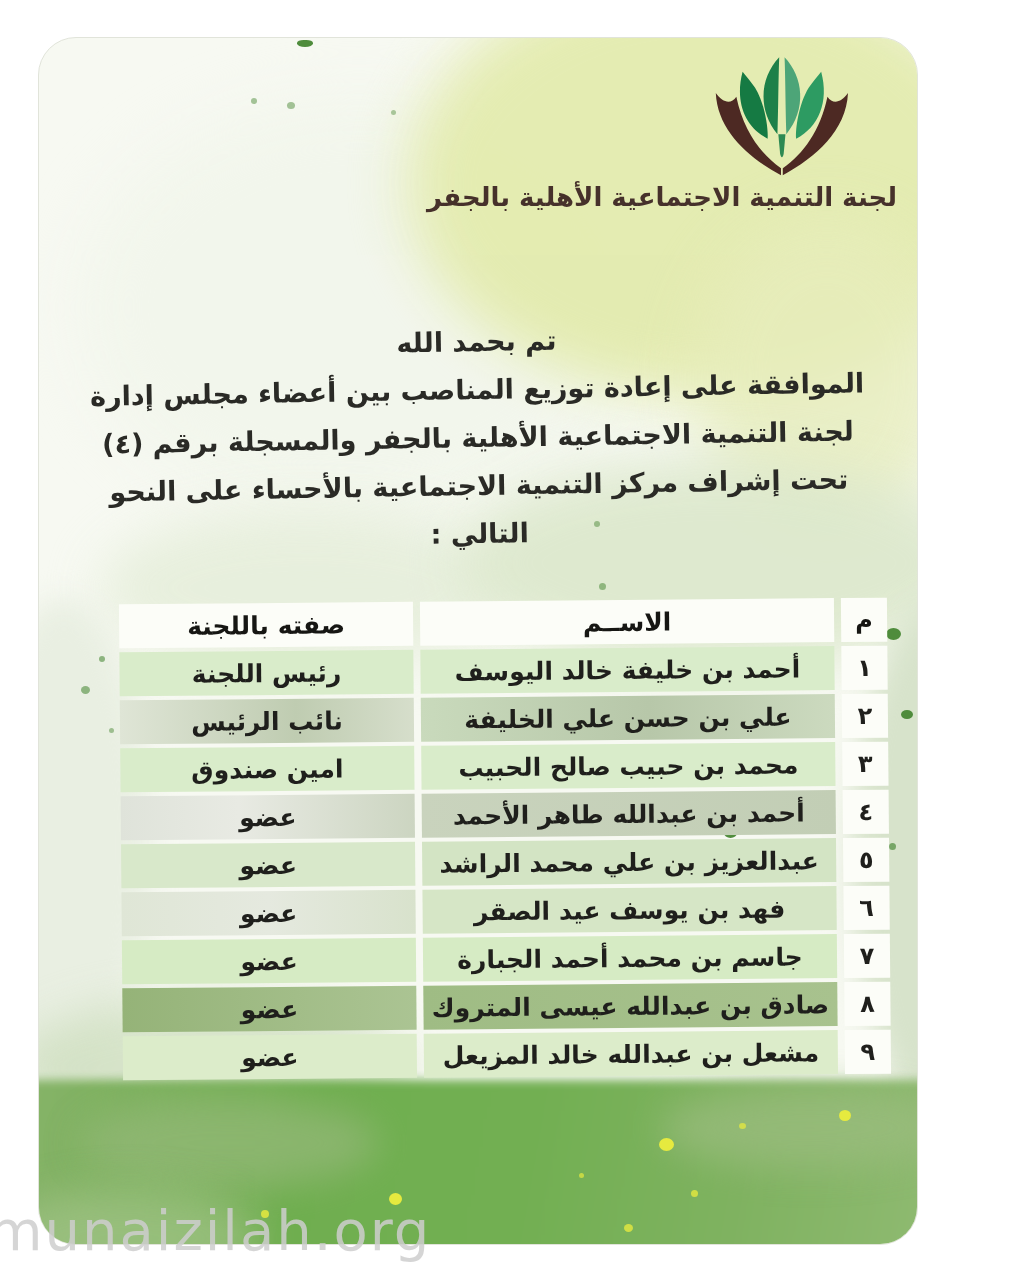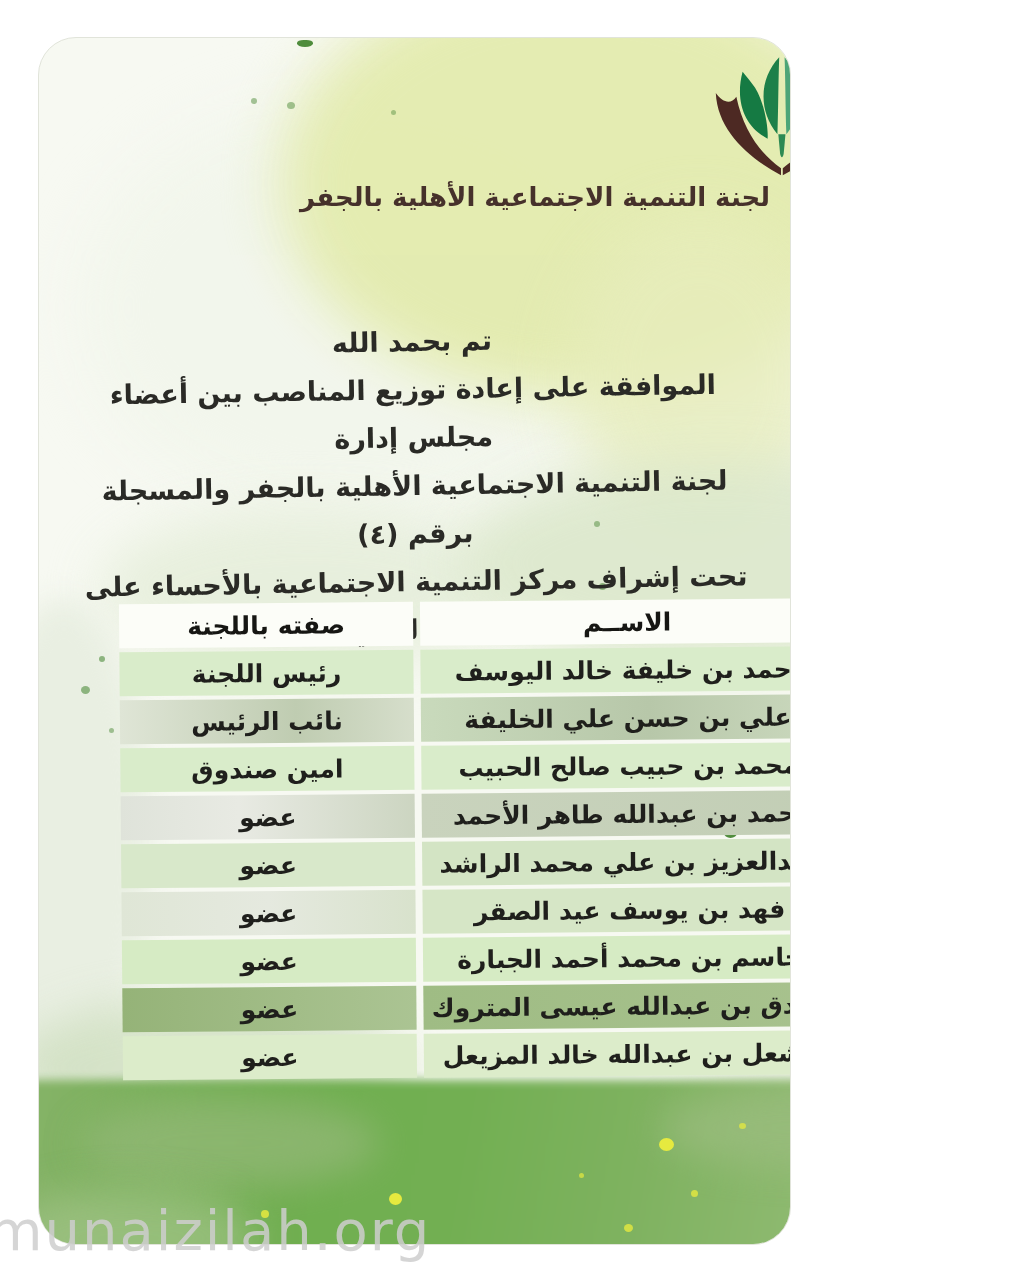--- a/index.html
+++ b/index.html
@@ -5,21 +5,21 @@
   * { margin:0; padding:0; box-sizing:border-box; }
   html,body { width:1010px; height:1280px; }
   body {
     position:relative;
     background:#ffffff;
     font-family:"DejaVu Sans", sans-serif;
     overflow:hidden;
   }
   
   .card {
-    position:absolute; left:38px; top:37px; width:753px; height:1208px;
+    position:absolute; left:38px; top:37px; width:880px; height:1208px;
     background:#f7f9f2;
     border:1px solid #e1e4da;
     border-radius:38px;
     overflow:hidden;
   }
   .blob { position:absolute; border-radius:50%; }
   .b-yellow  { right:-90px; top:-70px; width:600px; height:430px; background:#e3ebae; filter:blur(28px); opacity:.95; }
   .b-yellow2 { right:-40px; top:180px; width:260px; height:320px; background:#e7edbc; filter:blur(30px); opacity:.8; }
   .b-paletop { left:40px; top:60px; width:560px; height:420px; background:#f2f6ec; filter:blur(30px); }
   .b-midgrn  { left:420px; top:420px; width:520px; height:210px; background:#dce8cc; filter:blur(26px); opacity:.9; }

